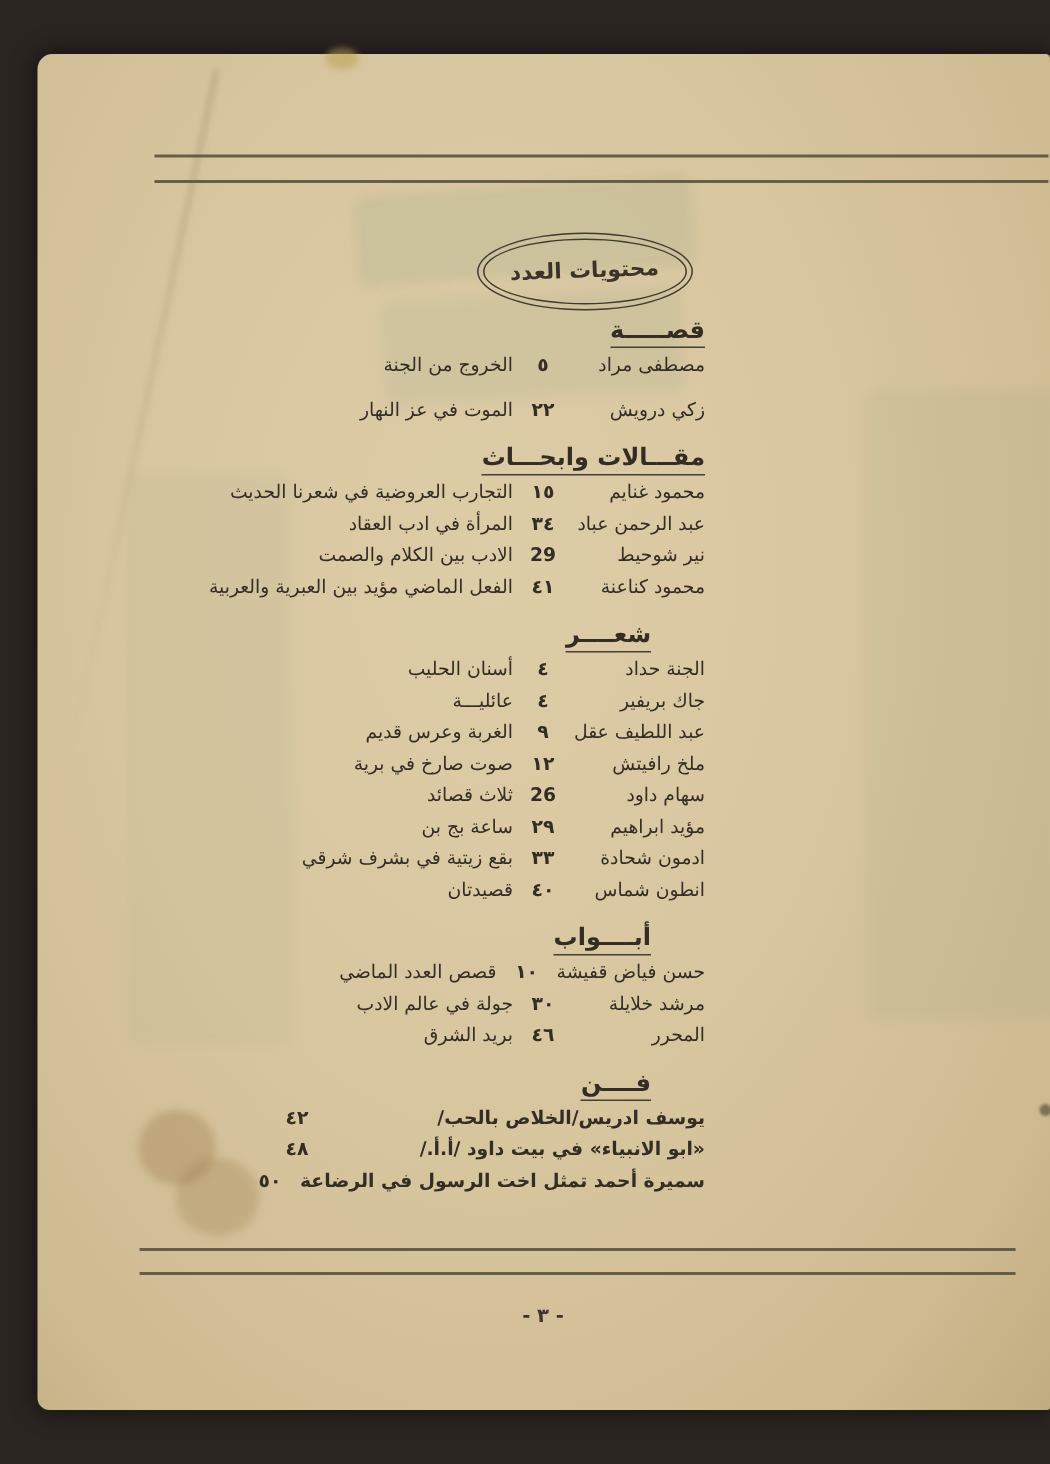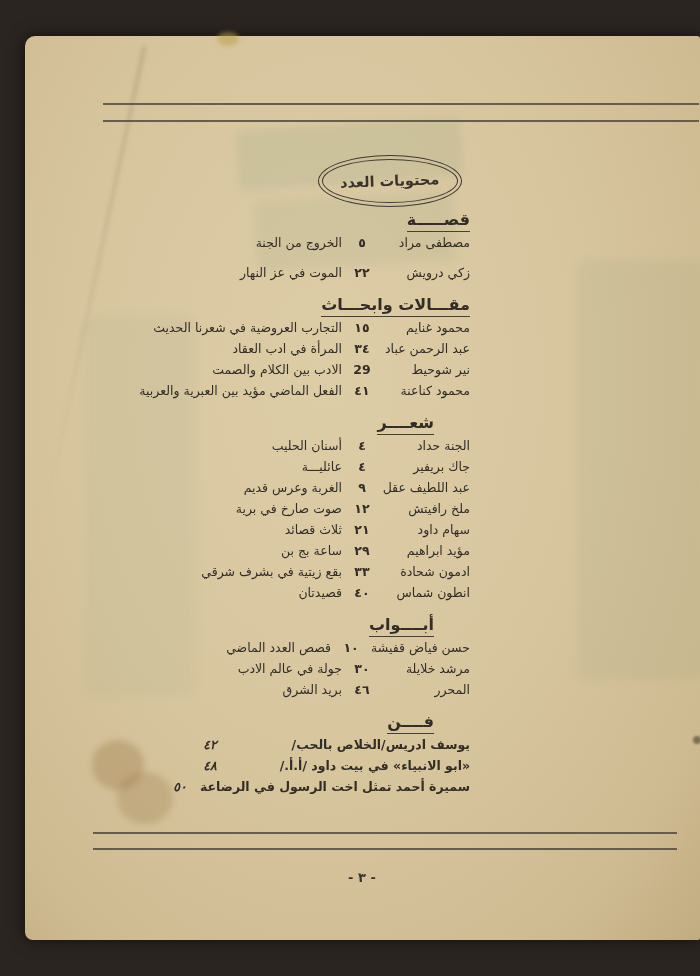--- a/index.html
+++ b/index.html
@@ -24,21 +24,21 @@
   .toc section:nth-child(1) .heading{}
   .toc section:nth-child(4) .heading,
   .toc section:nth-child(5) .heading,
   .toc section:nth-child(6) .heading{margin-right:36px;}
   .row{display:flex;align-items:baseline;height:21px;font-size:12.5px;white-space:nowrap;overflow:visible;}
   .row .author{flex:0 0 88px;font-weight:normal;}
   .row .page{flex:0 0 40px;text-align:center;font-weight:bold;}
   .row .title{flex:0 0 auto;}
   section.art .row .title{font-weight:bold;}
   section.art .row .spacer{flex:1 1 auto;min-width:0;}
-  section.art .row .page{margin-left:32px;font-style:italic;}
+  section.art .row .page{margin-left:20px;}
   .page-number{position:absolute;left:287px;top:834px;width:100px;text-align:center;
     font-size:13px;font-weight:bold;color:#3a342c;letter-spacing:2px;}
   .stain{position:absolute;border-radius:50%;filter:blur(3px);pointer-events:none;}
   .stain-1{left:67px;top:704px;width:52px;height:50px;background:rgba(148,112,62,.32);}
   .stain-2{left:92px;top:736px;width:56px;height:52px;background:rgba(148,112,62,.26);}
   .stain-3{left:668px;top:700px;width:8px;height:8px;background:rgba(70,60,45,.6);filter:blur(1px);}
   .stain-4{left:192px;top:-4px;width:22px;height:14px;background:rgba(190,160,80,.55);filter:blur(2px);}
   .ghost{position:absolute;pointer-events:none;filter:blur(4px);}
   .ghost-1{left:212px;top:88px;width:225px;height:60px;background:rgba(120,150,120,.14);transform:rotate(-4deg);border-radius:8px;}
   .ghost-2{left:230px;top:160px;width:200px;height:70px;background:rgba(118,148,122,.11);transform:rotate(-3deg);border-radius:8px;}
@@ -123,21 +123,21 @@
             <span class="page">٩</span>
             <span class="title">الغربة وعرس قديم</span>
           </div>
           <div class="row">
             <span class="author">ملخ رافيتش</span>
             <span class="page">١٢</span>
             <span class="title">صوت صارخ في برية</span>
           </div>
           <div class="row">
             <span class="author">سهام داود</span>
-            <span class="page">٢١</span>
+            <span class="page">26</span>
             <span class="title">ثلاث قصائد</span>
           </div>
           <div class="row">
             <span class="author">مؤيد ابراهيم</span>
             <span class="page">٢٩</span>
             <span class="title">ساعة بج بن</span>
           </div>
           <div class="row">
             <span class="author">ادمون شحادة</span>
             <span class="page">٣٣</span>

